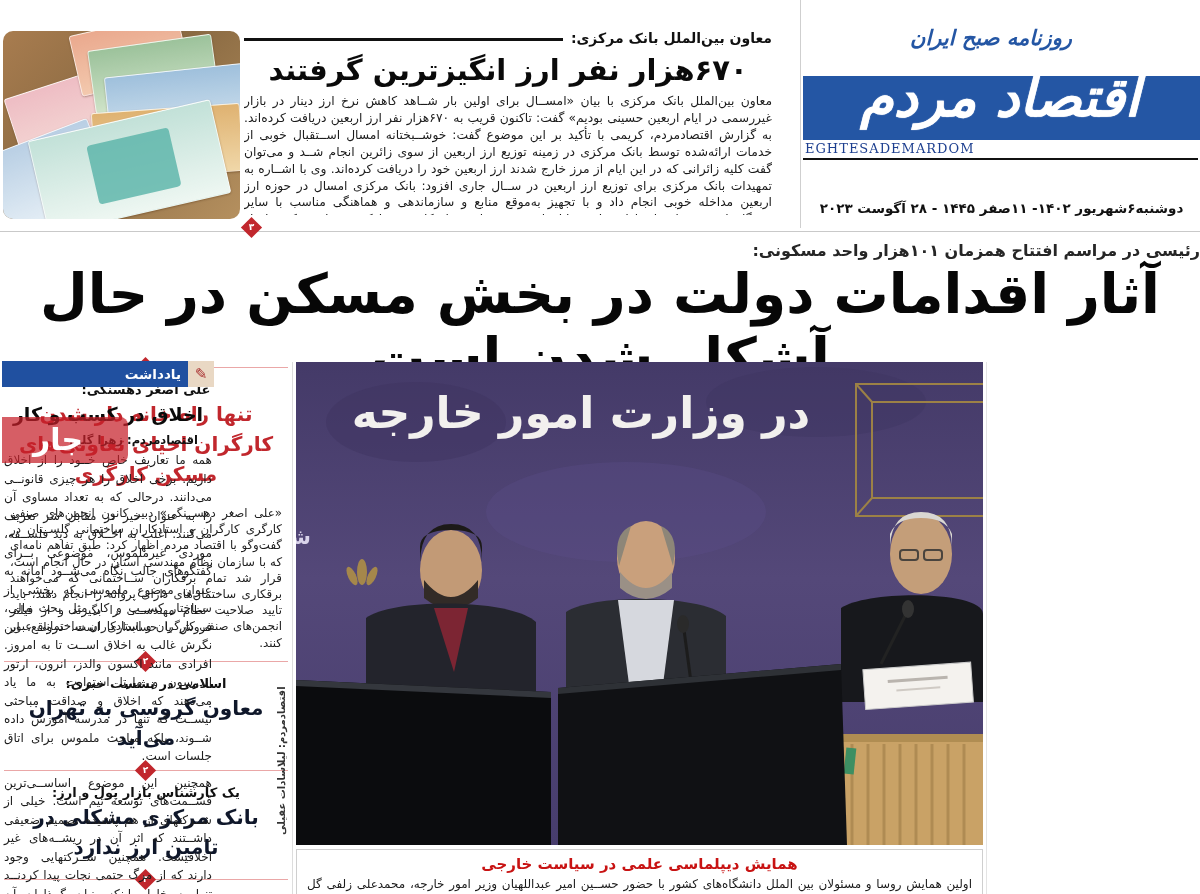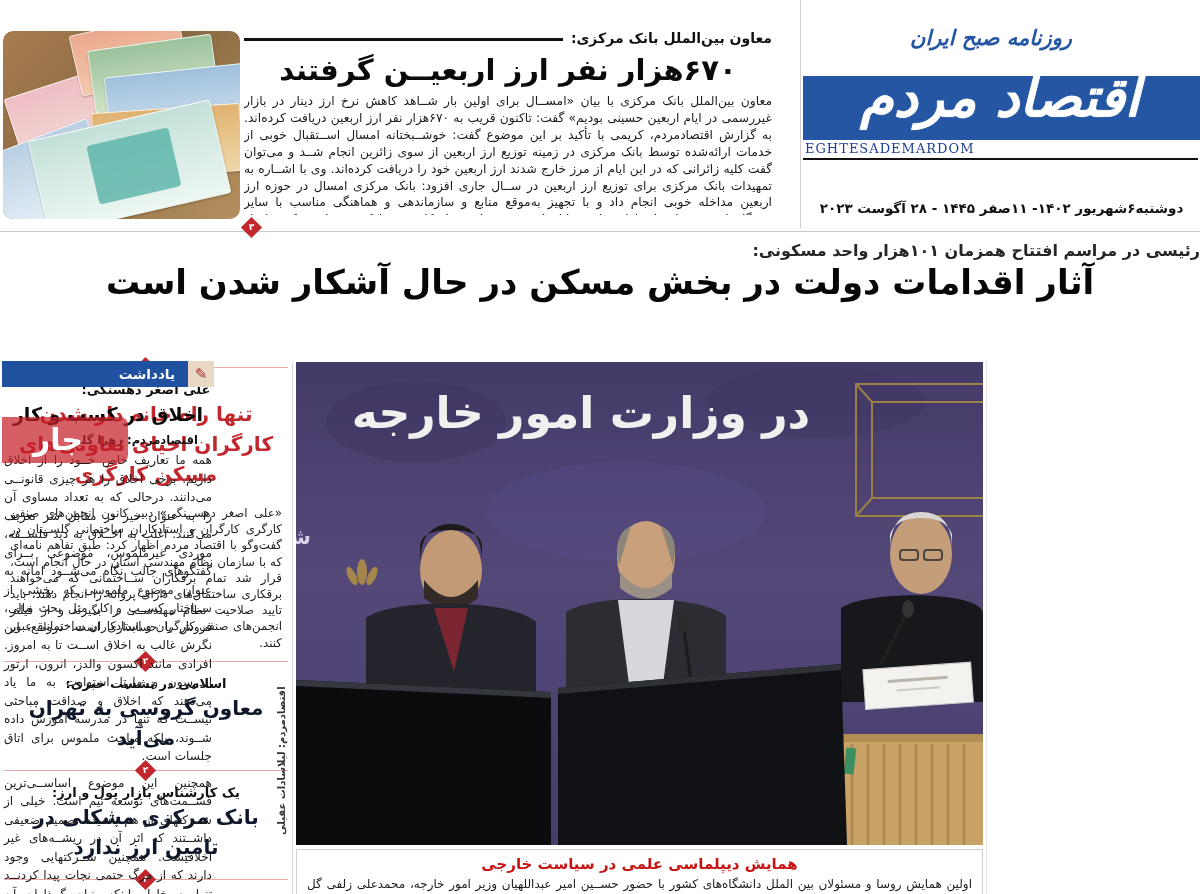--- a/index.html
+++ b/index.html
@@ -46,21 +46,21 @@
   .mh-latin{position:absolute;top:141px;left:4px;color:#1d3f8f;font-size:13px;letter-spacing:1px;
     font-family:"DejaVu Serif",serif;direction:ltr;}
   .mh-rule{position:absolute;top:158px;right:2px;width:395px;height:2px;background:#111;}
   .mh-date,.mh-issue{position:absolute;right:0;width:397px;text-align:center;font-size:13.5px;
     font-weight:bold;color:#111;}
   .mh-date{top:172px;margin-top:28px;} .mh-issue{top:194px;}
 
   
   .lead-kicker{position:absolute;top:241px;left:0;width:100%;font-size:16px;
     font-weight:bold;color:#262626;}
-  .lead-headline{position:absolute;top:262px;left:0;width:100%;text-align:center;font-size:34px;
+  .lead-headline{position:absolute;top:262px;left:0;width:100%;text-align:center;font-size:55px;
     font-weight:900;color:#070707;letter-spacing:-1px;}
 
   
   .lower{position:absolute;top:356px;left:0;width:1200px;height:538px;}
 
   
   .sidebar{position:absolute;right:908px;top:0;width:292px;height:538px;overflow:hidden;}
   .sep{position:relative;height:1px;background:#eaa7a7;margin:0 4px;}
   .sep .diamond{position:absolute;left:50%;top:-7px;margin-left:-8px;}
   .sb-kicker{font-size:13px;font-weight:bold;color:#111;text-align:center;margin:14px 0 2px;}
@@ -82,21 +82,21 @@
   .caption{position:absolute;left:296px;top:493px;width:685px;height:60px;border:1px solid #cfcfcf;
     background:#fff;overflow:hidden;}
   .cap-title{color:#c81313;font-weight:900;font-size:15px;text-align:center;margin:5px 0 3px;}
   .cap-body{font-size:12px;line-height:16.5px;text-align:justify;color:#1b1b1b;margin:0 10px;}
 
   
   .note-col{position:absolute;left:2px;top:5px;width:212px;height:533px;overflow:hidden;}
   .note-bar{display:flex;align-items:center;height:26px;background:#2050a0;}
   .note-icon{width:26px;height:26px;background:#e9d8c4;display:flex;align-items:center;justify-content:center;
     font-size:15px;color:#a33;flex:0 0 26px;}
-  .note-label{color:#fff;font-size:13.5px;font-weight:bold;padding-right:13px;}
+  .note-label{color:#fff;font-size:13.5px;font-weight:bold;padding-right:7px;}
   .note-title{font-size:19px;font-weight:900;color:#0a0a0a;text-align:center;margin:16px 0 8px;}
   .note-byline{font-size:11.5px;font-weight:bold;color:#111;margin:0 16px 4px 0;}
   .note-p{font-size:12.1px;line-height:18.5px;text-align:justify;color:#1c1c1c;margin:0 2px 8px;}
   .watermark{position:absolute;top:56px;left:-14px;width:140px;height:46px;background:rgba(198,32,42,.72);
     border-radius:8px;color:#fff;font-size:30px;font-weight:900;text-align:center;line-height:46px;z-index:3;}
 </style>
 </head>
 <body>
 
 <div class="top-strip">
@@ -109,21 +109,21 @@
     <div class="note n5"></div>
     <div class="note n7"></div>
     <div class="note n6"></div>
   </div>
 
   <div class="top-article">
     <div class="ta-kickrow">
       <span class="ta-kicker">معاون بین‌الملل بانک مرکزی:</span>
       <span class="ta-rule"></span>
     </div>
-    <div class="ta-headline">۶۷۰هزار نفر ارز اربعیــن گرفتند</div>
+    <div class="ta-headline">۶۷۰هزار نفر ارز انگیزترین گرفتند</div>
     <div class="ta-body">معاون بین‌الملل بانک مرکزی با بیان «امســال برای اولین بار شــاهد کاهش نرخ ارز دینار در بازار غیررسمی در ایام اربعین حسینی بودیم» گفت: تاکنون قریب به ۶۷۰هزار نفر ارز اربعین دریافت کرده‌اند. به گزارش اقتصادمردم، کریمی با تأکید بر این موضوع گفت: خوشــبختانه امسال اســتقبال خوبی از خدمات ارائه‌شده توسط بانک مرکزی در زمینه توزیع ارز اربعین از سوی زائرین انجام شــد و می‌توان گفت کلیه زائرانی که در این ایام از مرز خارج شدند ارز اربعین خود را دریافت کرده‌اند. وی با اشــاره به تمهیدات بانک مرکزی برای توزیع ارز اربعین در ســال جاری افزود: بانک مرکزی امسال در حوزه ارز اربعین مداخله خوبی انجام داد و با تجهیز به‌موقع منابع و سازماندهی و هماهنگی مناسب با سایر دستگاه‌های ذی‌ربط برای اولین بار در ایام اربعین نرخ ارز دینار کاهش پیدا کرد، به‌طوری که قبل از شــروع توزیع ارز اربعین یک‌هزار دینار عراق معادل ۳۶هزار تومان بود و در زمان حاضر صرافی‌هایی هســتند که حاضرند با نرخ ۳۲هزار تومان به بانک مرکزی بفروشند و البته نرخ بانک مرکزی ۳۱۵۰۰ تومان است.</div>
     <div class="ta-pageref">
       <span class="diamond"><span>۳</span></span>
     </div>
   </div>
 
   <div class="masthead">
     <div class="mh-tagline">روزنامه صبح ایران</div>
     <div class="mh-band"></div>
     <div class="mh-logo">اقتصاد مردم</div>

